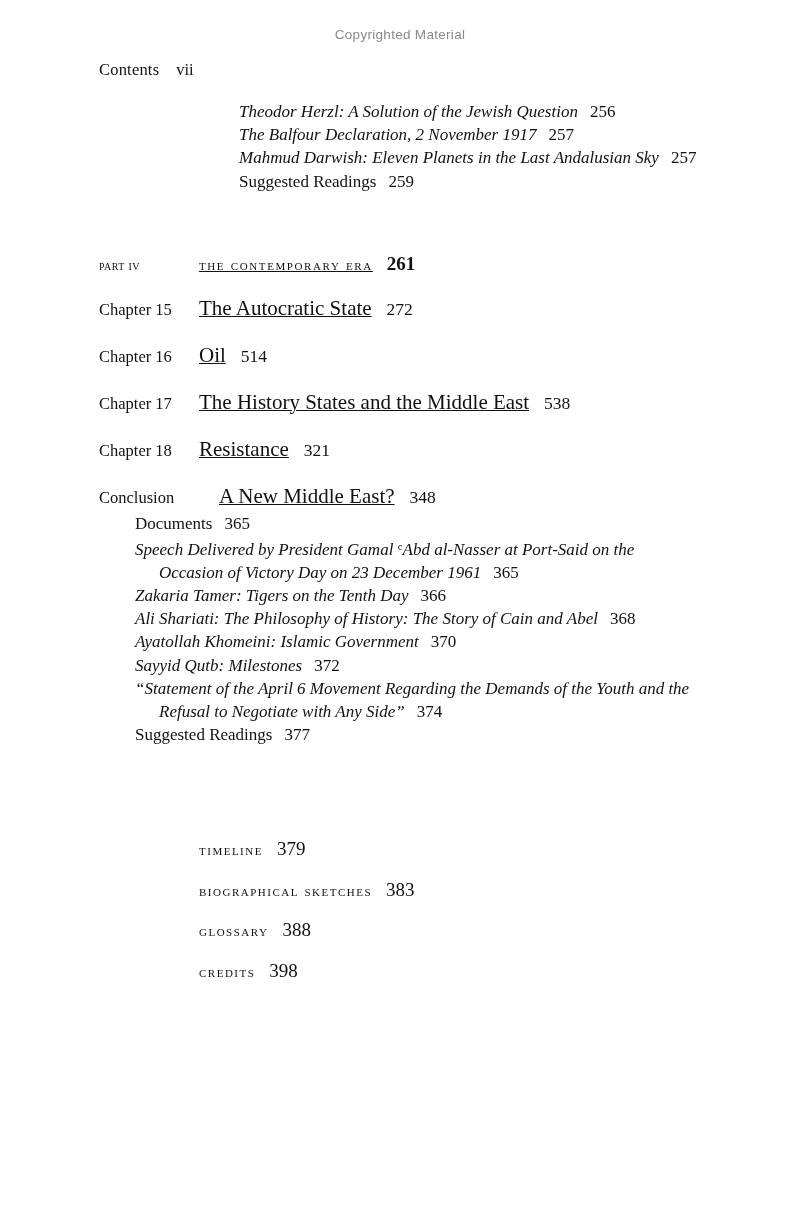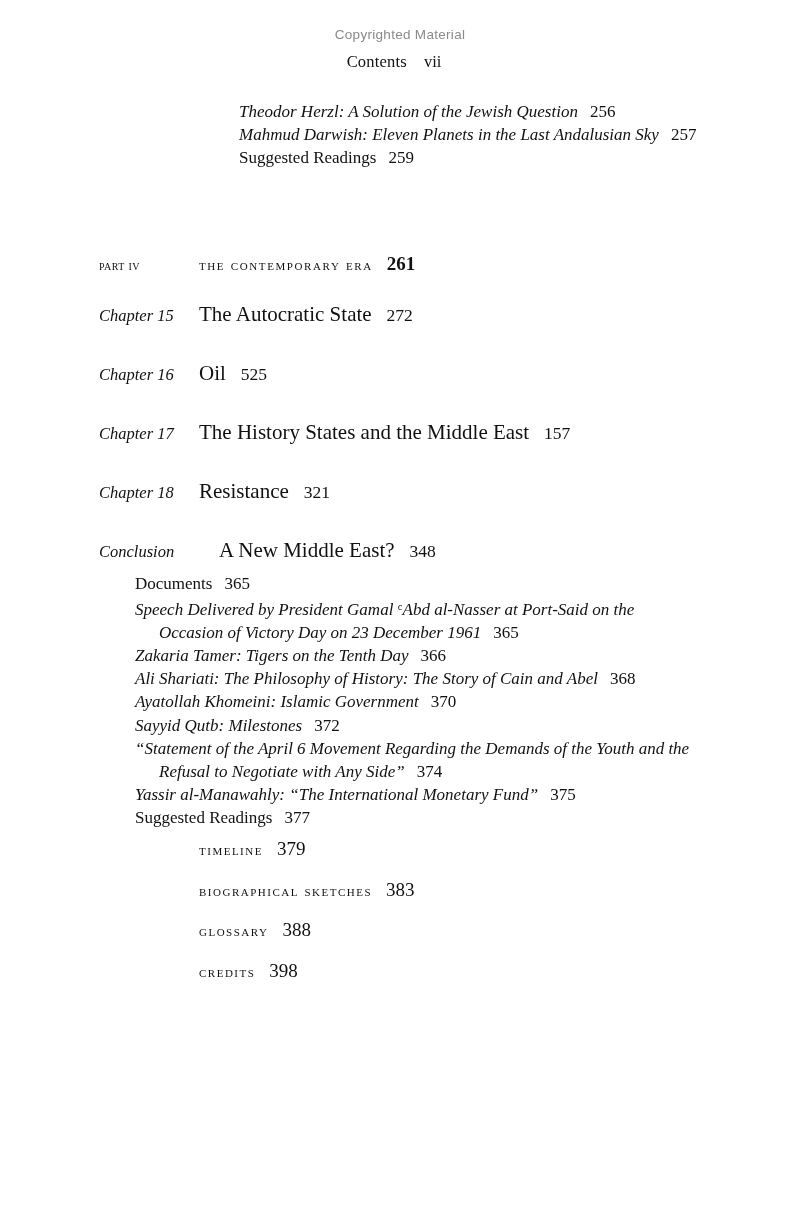--- a/index.html
+++ b/index.html
@@ -27,24 +27,24 @@
     font-size: 13.5px;
     letter-spacing: 0.3px;
     color: #8a8a8a;
   }
   .watermark-top { top: 27px; }
   .watermark-bottom { top: 1165px; }
 
   
   .running-head {
     position: absolute;
-    top: 52px;
+    top: 60px;
     left: 99px;
     width: 590px;
-    text-align: center;
+    text-align: left;
     font-size: 16.5px;
     color: #111;
   }
   .running-head .rh-label { letter-spacing: 0.2px; }
   .running-head .rh-folio { margin-left: 17px; }
 
   
   .pg {
     display: inline-block;
     margin-left: 12px;
@@ -92,45 +92,44 @@
     font-size: 17px;
     white-space: nowrap;
   }
   .col-label.part {
     font-variant: small-caps;
     text-transform: lowercase;
     font-size: 14px;
     letter-spacing: 0.4px;
   }
   .col-label.chapter {
-    font-style: italic;
     font-size: 16.5px;
   }
-  .col-main { flex: 1; }
+  .col-main { flex: 1; text-decoration: underline; }
 
   .part-row { margin-bottom: 21px; }
   .part-title {
     font-variant: small-caps;
     text-transform: lowercase;
     font-size: 16px;
     letter-spacing: 1.6px;
   }
   .part-title .pg {
     font-variant: normal;
     text-transform: none;
     letter-spacing: 0;
     font-size: 19px;
     font-weight: 600;
     margin-left: 14px;
   }
 
   .chapter-row { margin-bottom: 22px; }
   .chapter-title {
     font-size: 21px;
-    line-height: 36px;
+    line-height: 24px;
   }
   .chapter-title .pg {
     font-size: 17.5px;
     margin-left: 15px;
   }
 
   
   .conclusion-row { margin-bottom: 0; gap: 20px; }
   .sub-list {
     margin-left: 36px;
@@ -174,45 +173,46 @@
 <div class="page">
 
   <div class="watermark watermark-top">Copyrighted Material</div>
 
   <div class="running-head">
     <span class="rh-label">Contents</span><span class="rh-folio">vii</span>
   </div>
 
   <div class="doc-block-top">
       <div class="doc-line"><span class="first">Theodor Herzl: A Solution of the Jewish Question</span><span class="pg">256</span></div>
+      <div class="doc-line"><span class="first">The Balfour Declaration, 2 November 1917</span><span class="pg">257</span></div>
       <div class="doc-line"><span class="first">Mahmud Darwish: Eleven Planets in the Last Andalusian Sky</span><span class="pg">257</span></div>
       <div class="doc-roman"><span class="first">Suggested Readings</span><span class="pg">259</span></div>
     </div>
 
   <div class="part-block">
 
     <div class="row part-row">
       <div class="col-label part">Part IV</div>
       <div class="col-main">
         <span class="part-title"><span>The Contemporary Era</span><span class="pg">261</span></span>
       </div>
     </div>
 
     <div>
         <div class="row chapter-row">
           <div class="col-label chapter">Chapter 15</div>
           <div class="col-main"><span class="chapter-title"><span>The Autocratic State</span><span class="pg">272</span></span></div>
         </div>
         <div class="row chapter-row">
           <div class="col-label chapter">Chapter 16</div>
-          <div class="col-main"><span class="chapter-title"><span>Oil</span><span class="pg">525</span></span></div>
+          <div class="col-main"><span class="chapter-title"><span>Oil</span><span class="pg">514</span></span></div>
         </div>
         <div class="row chapter-row">
           <div class="col-label chapter">Chapter 17</div>
-          <div class="col-main"><span class="chapter-title"><span>The History States and the Middle East</span><span class="pg">157</span></span></div>
+          <div class="col-main"><span class="chapter-title"><span>The History States and the Middle East</span><span class="pg">538</span></span></div>
         </div>
         <div class="row chapter-row">
           <div class="col-label chapter">Chapter 18</div>
           <div class="col-main"><span class="chapter-title"><span>Resistance</span><span class="pg">321</span></span></div>
         </div>
       </div>
 
     <div class="row conclusion-row">
       <div class="col-label chapter">Conclusion</div>
       <div class="col-main">
@@ -221,21 +221,20 @@
     </div>
 
     <div class="sub-list">
         <div class="doc-roman"><span>Documents</span><span class="pg">365</span></div>
         <div class="doc-line"><span class="first">Speech Delivered by President Gamal <sup class="ayn">c</sup>Abd al-Nasser at Port-Said on the Occasion of Victory Day on 23 December 1961</span><span class="pg">365</span></div>
         <div class="doc-line"><span class="first">Zakaria Tamer: Tigers on the Tenth Day</span><span class="pg">366</span></div>
         <div class="doc-line"><span class="first">Ali Shariati: The Philosophy of History: The Story of Cain and Abel</span><span class="pg">368</span></div>
         <div class="doc-line"><span class="first">Ayatollah Khomeini: Islamic Government</span><span class="pg">370</span></div>
         <div class="doc-line"><span class="first">Sayyid Qutb: Milestones</span><span class="pg">372</span></div>
         <div class="doc-line"><span class="first">“Statement of the April 6 Movement Regarding the Demands of the Youth and the Refusal to Negotiate with Any Side”</span><span class="pg">374</span></div>
-        <div class="doc-line"><span class="first">Yassir al-Manawahly: “The International Monetary Fund”</span><span class="pg">375</span></div>
         <div class="doc-roman"><span class="first">Suggested Readings</span><span class="pg">377</span></div>
       </div>
   </div>
 
   <div class="back-matter">
       <div class="bm-row"><span class="bm-label">Timeline</span><span class="pg">379</span></div>
       <div class="bm-row"><span class="bm-label">Biographical Sketches</span><span class="pg">383</span></div>
       <div class="bm-row"><span class="bm-label">Glossary</span><span class="pg">388</span></div>
       <div class="bm-row"><span class="bm-label">Credits</span><span class="pg">398</span></div>
       <div class="bm-row"><span class="bm-label">Index</span><span class="pg">400</span></div>

